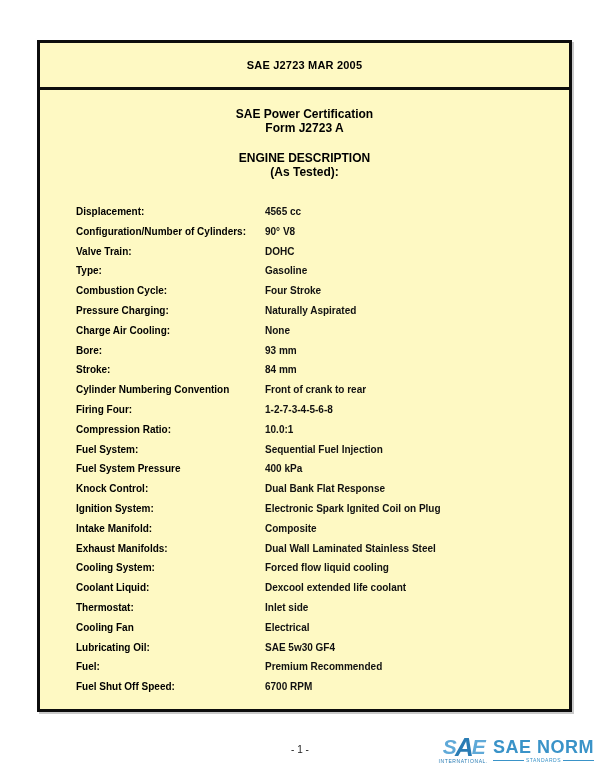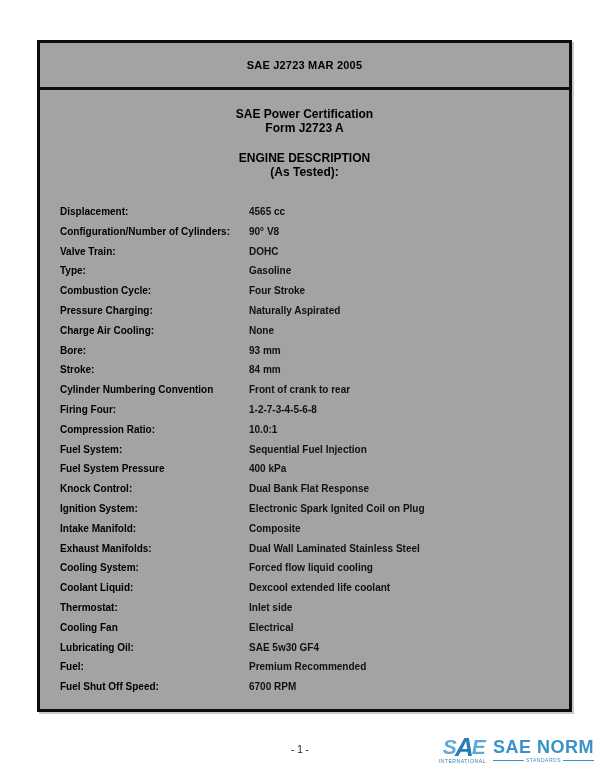--- a/index.html
+++ b/index.html
@@ -14,41 +14,41 @@
     font-family:"Liberation Sans", sans-serif;
     color:#000;
     position:relative;
     overflow:hidden;
   }
   .doc-box{
     position:absolute;
     left:37px; top:40px;
     width:535px; height:672px;
     border:3px solid #0d0d0d;
-    background:#a3a3a3;
+    background:#fef9c3;
     box-shadow:2px 2px 0 #c9c9c9;
   }
   .doc-header{
     height:47px;
     border-bottom:3px solid #0d0d0d;
     display:flex; align-items:center; justify-content:center;
   }
   .doc-header-title{
     font-size:11px; font-weight:bold; letter-spacing:0.2px;
   }
   .center-block{
     text-align:center; font-weight:bold; font-size:12px; line-height:14px;
   }
   .form-title{ margin-top:17px; }
   .section-title{ margin-top:16px; }
   .specs{ margin-top:27px; }
   .spec-row{
     display:flex;
     height:19.8px;
-    padding-left:20px;
+    padding-left:36px;
     font-size:10px;
     align-items:flex-start;
   }
   .spec-label{
     width:189px;
     font-weight:bold;
     flex-shrink:0;
   }
   .spec-value{
     color:#111;

